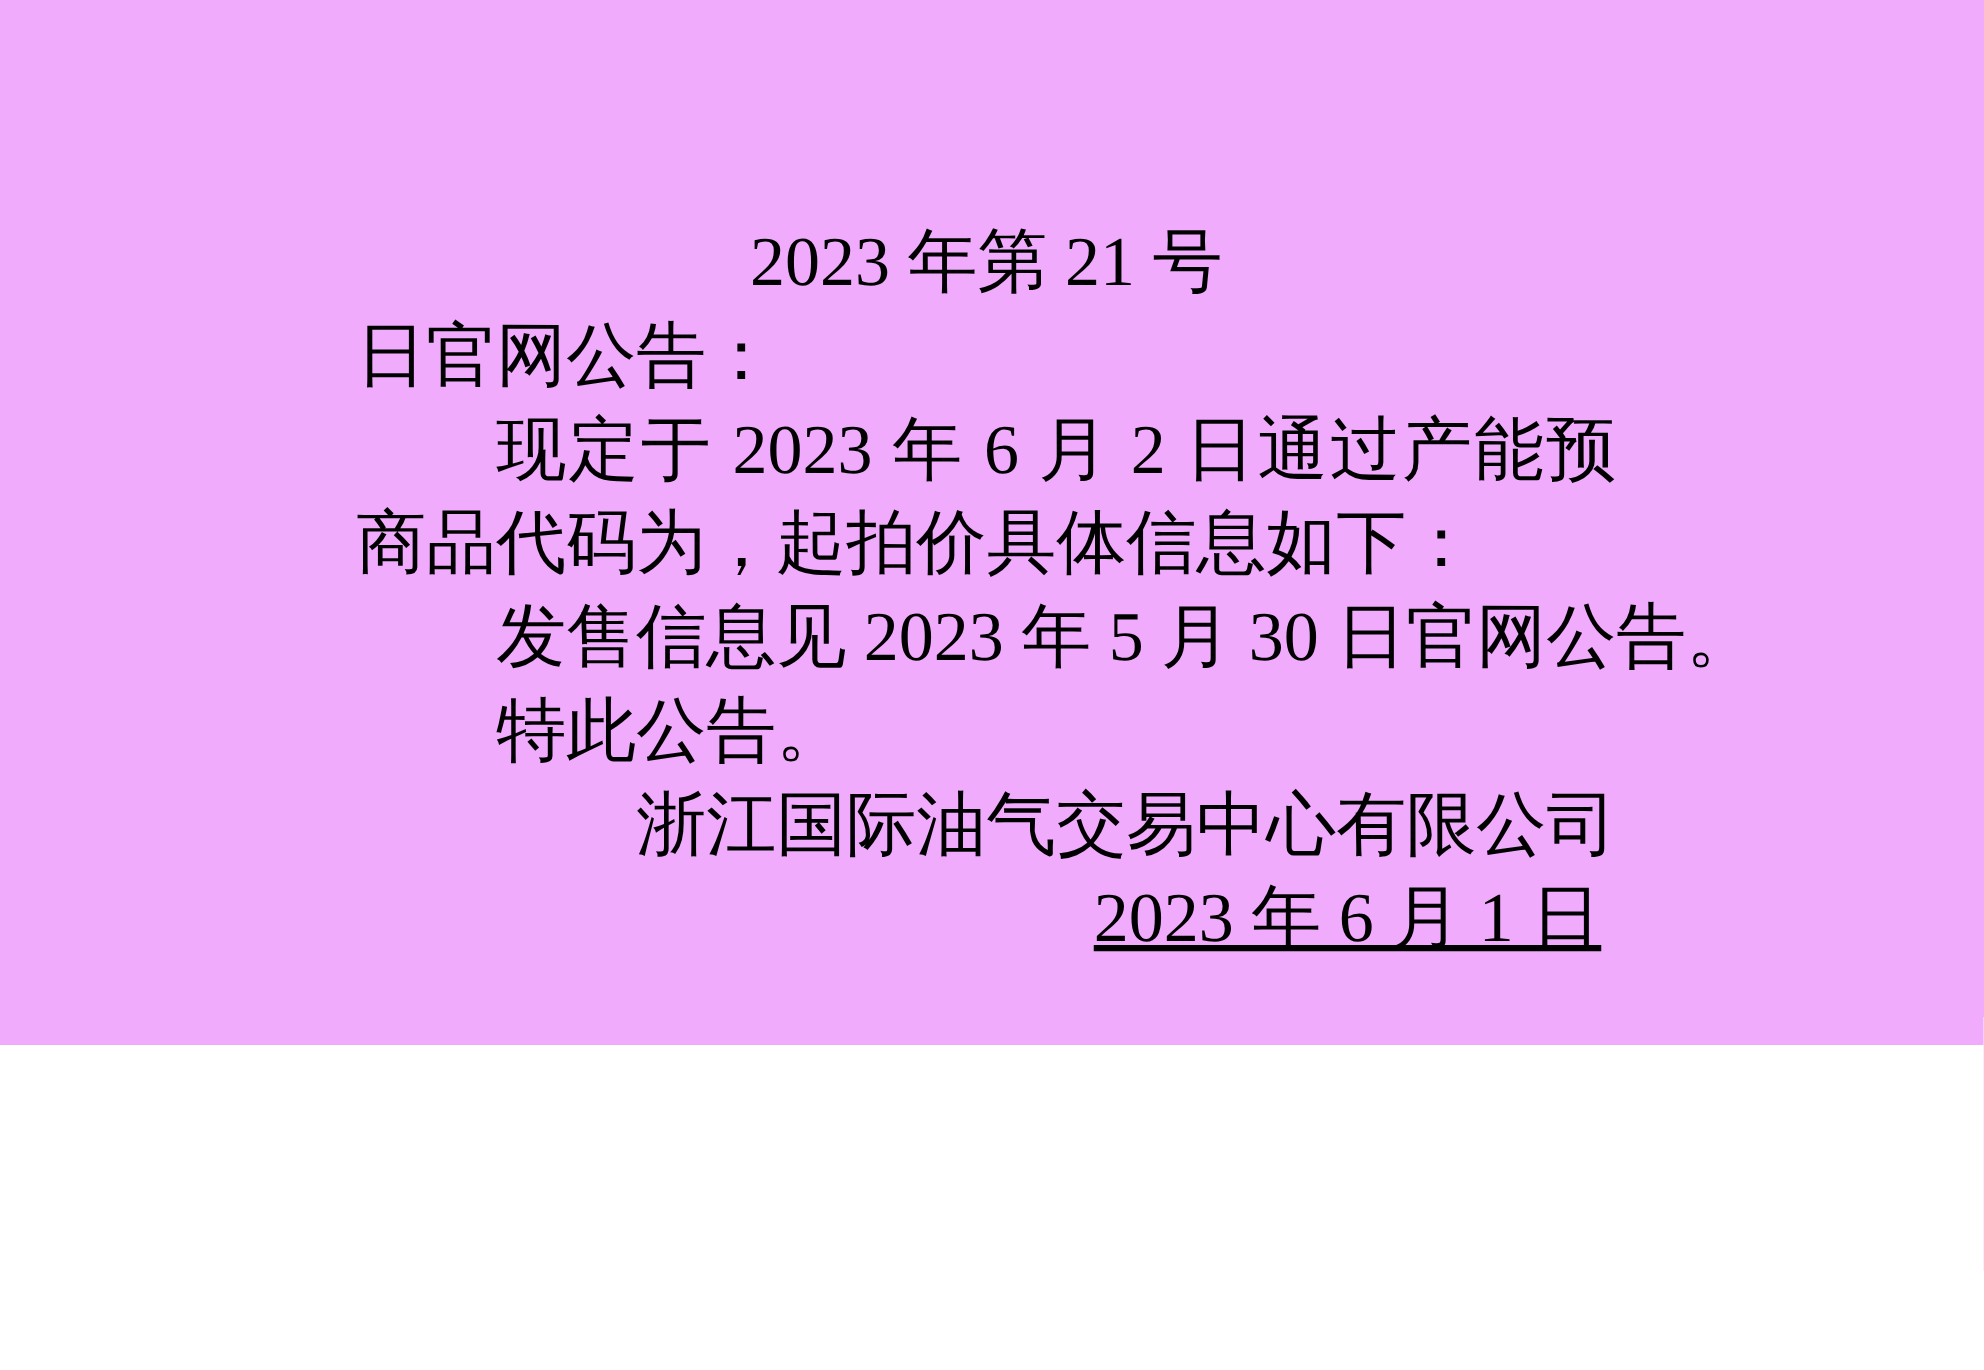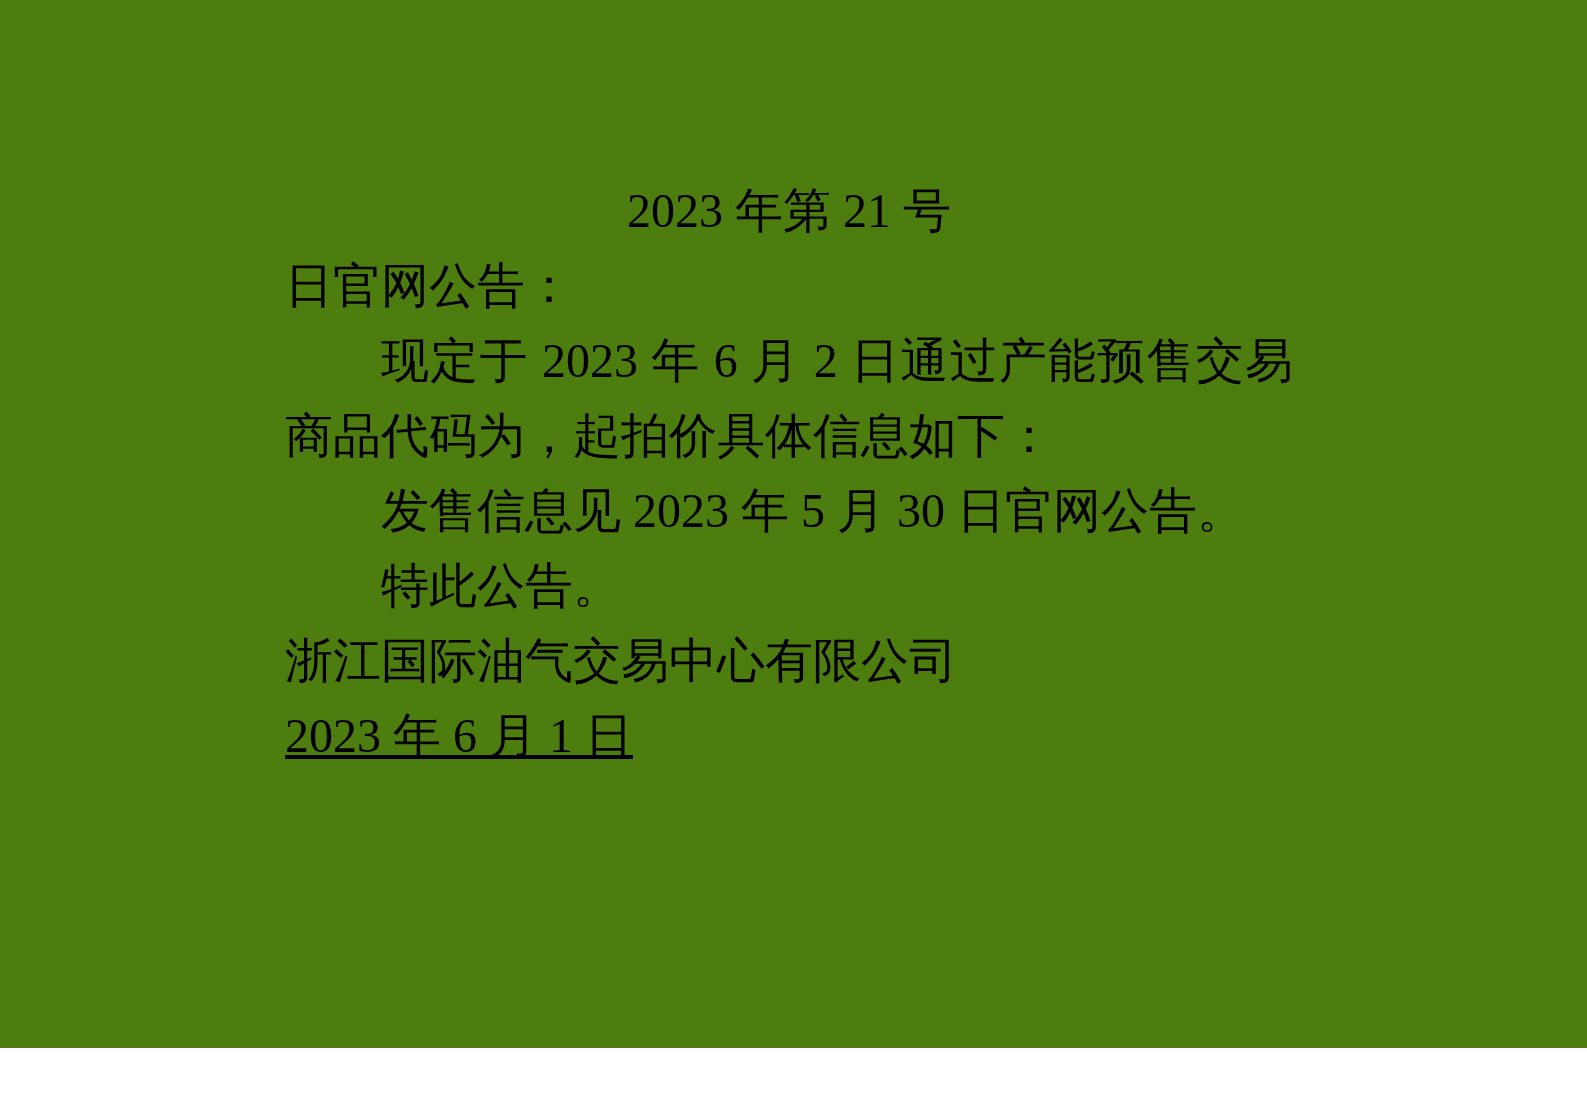--- a/index.html
+++ b/index.html
@@ -3,40 +3,40 @@
 <meta charset="utf-8">
 <style>
   html, body {
     margin: 0;
     padding: 0;
     background: #ffffff;
   }
   .page {
     position: relative;
     width: 1587px;
-    height: 1048px;
-    background: #4d7c0f;
+    height: 836px;
+    background: #f0abfc;
     box-sizing: border-box;
     padding: 173px 294px 0 285px;
     font-family: "Liberation Serif", "DejaVu Serif", serif;
-    font-size: 48px;
+    font-size: 56px;
     color: #000000;
     overflow: hidden;
   }
   .line {
     height: 75px;
     line-height: 75px;
     text-align: left;
     white-space: nowrap;
   }
   .line.center {
     text-align: center;
   }
   .line.right {
-    text-align: left;
+    text-align: right;
   }
   .line.justify {
     white-space: normal;
     text-align: justify;
     text-align-last: justify;
     overflow: hidden;
   }
   .line.indent {
     text-indent: 2em;
     font-family: Liberation Serif, serif;

